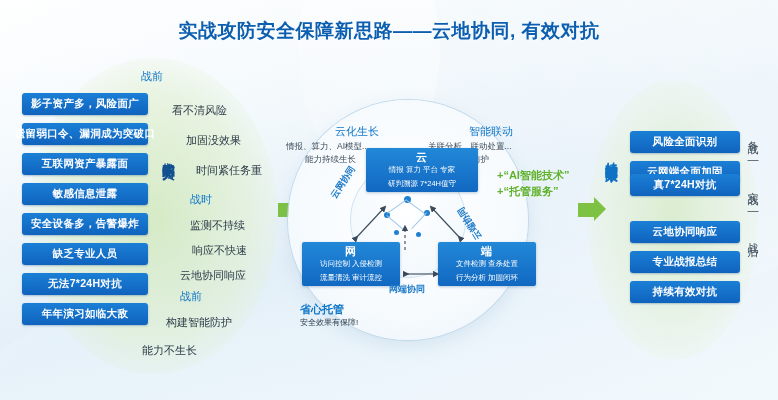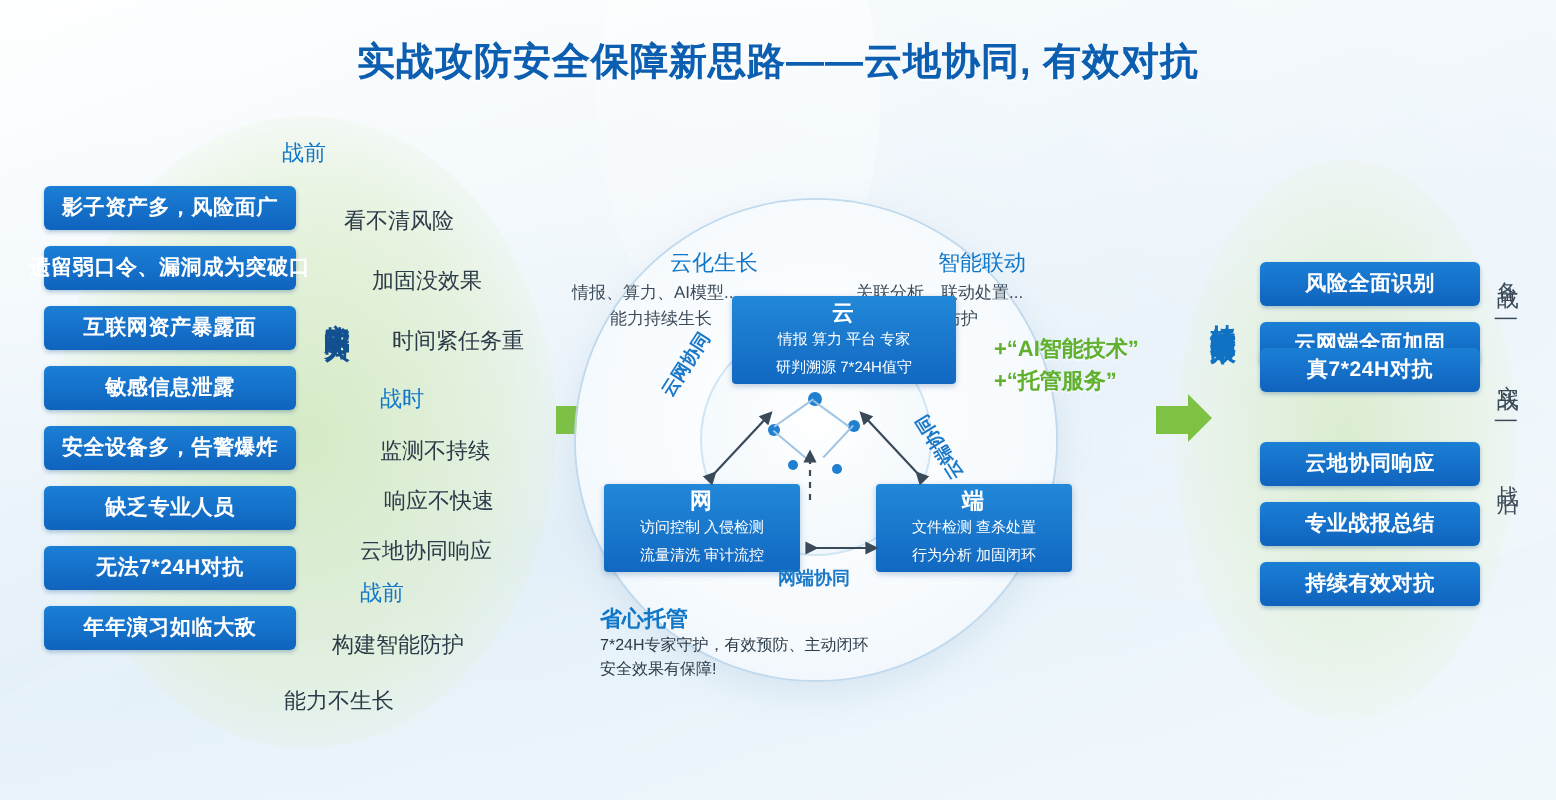--- a/index.html
+++ b/index.html
@@ -207,21 +207,20 @@
       <line x1="172" y1="138" x2="144" y2="108" stroke="#3a4a5a" stroke-width="1.1" marker-start="url(#ah)" marker-end="url(#ah)"></line>
       <line x1="117" y1="150" x2="117" y2="128" stroke="#3a4a5a" stroke-width="1.1" stroke-dasharray="3 3" marker-end="url(#ah)"></line>
       <line x1="118" y1="174" x2="148" y2="174" stroke="#3a4a5a" stroke-width="1.1" marker-start="url(#ah)" marker-end="url(#ah)"></line>
     </svg>
   </div>
 
   <div class="netsync">网端协同</div>
 
   <div class="hostmgmt">
     <div class="h">省心托管</div>
-    <div class="s">7*24H专家守护，有效预防、主动闭环</div>
     <div class="s">安全效果有保障!</div>
   </div>
 
   <div class="green-note">
     <div>+“AI智能技术”</div>
     <div>+“托管服务”</div>
   </div>
 
   <div style="position:absolute;left:578px;top:198px;">
     <div class="arrow-body" style="left:0;top:5px;width:18px;"></div>

